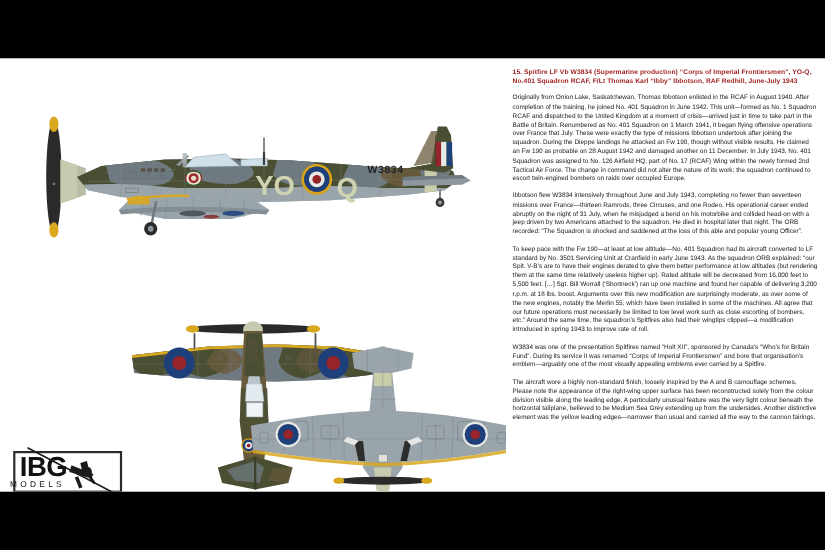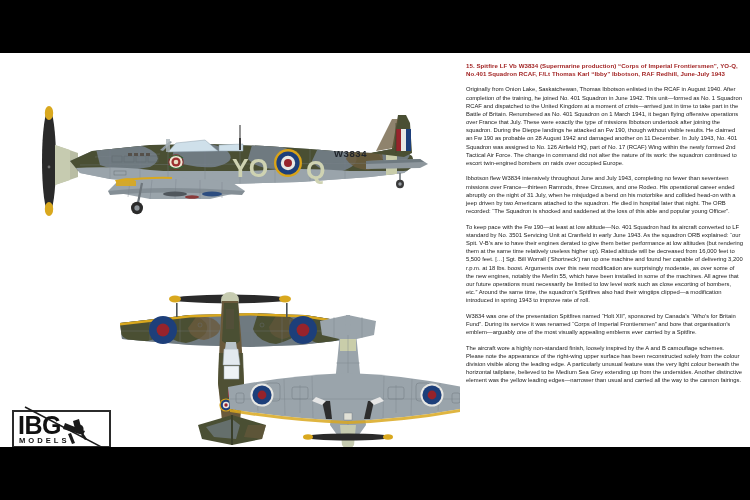--- a/index.html
+++ b/index.html
@@ -9,21 +9,21 @@
 
   
   #textcol{position:absolute;left:466px;top:9px;width:277px;}
   .hdr{font-size:6.1px;line-height:8.2px;font-weight:bold;color:#9e1b1b;letter-spacing:.01em;margin:0 0 7px 0;}
   .para{font-size:5.85px;line-height:8.15px;color:#1a1a1a;margin:0 0 7.5px 0;text-align:left;}
 
   
   #logo{position:absolute;left:9px;top:350px;width:112px;height:52px;text-align:center;}
   .logobox{position:absolute;left:3px;top:7px;width:99px;height:38px;border:2.2px solid #2b2b2b;background:#fff;box-sizing:border-box;}
   .ibg{position:absolute;left:9px;top:10px;font-size:25px;font-weight:bold;letter-spacing:-.5px;color:#111;font-family:"Liberation Sans",sans-serif;line-height:25px;}
-  .models{position:absolute;left:10px;top:33px;font-size:7.6px;font-weight:bold;letter-spacing:3.0px;color:#111;}
+  .models{position:absolute;left:0;top:33px;font-size:7.6px;font-weight:normal;letter-spacing:3.0px;color:#111;}
   .logoplane{position:absolute;left:0;top:0;width:112px;height:52px;}
 
   
   #art{position:absolute;left:0;top:0;width:460px;height:394px;}
   svg{display:block;}
 </style>
 </head>
 <body>
 
 <div id="page">

